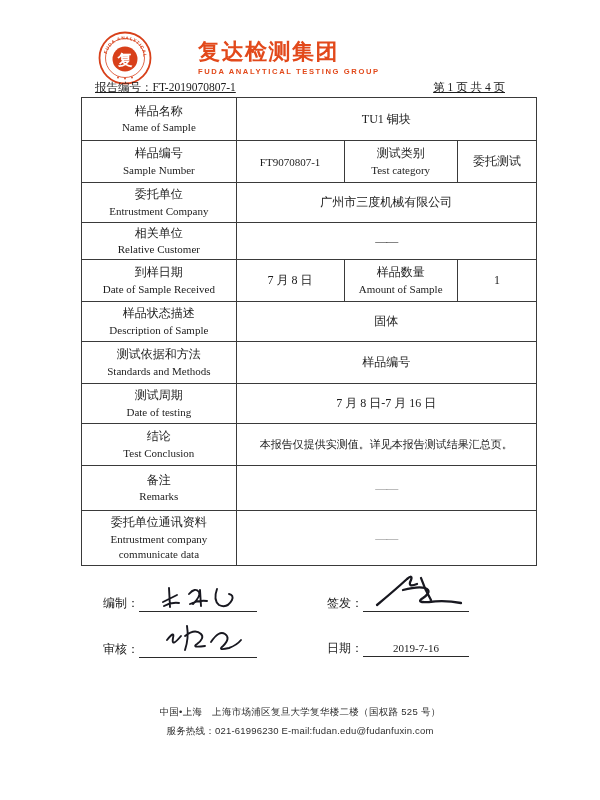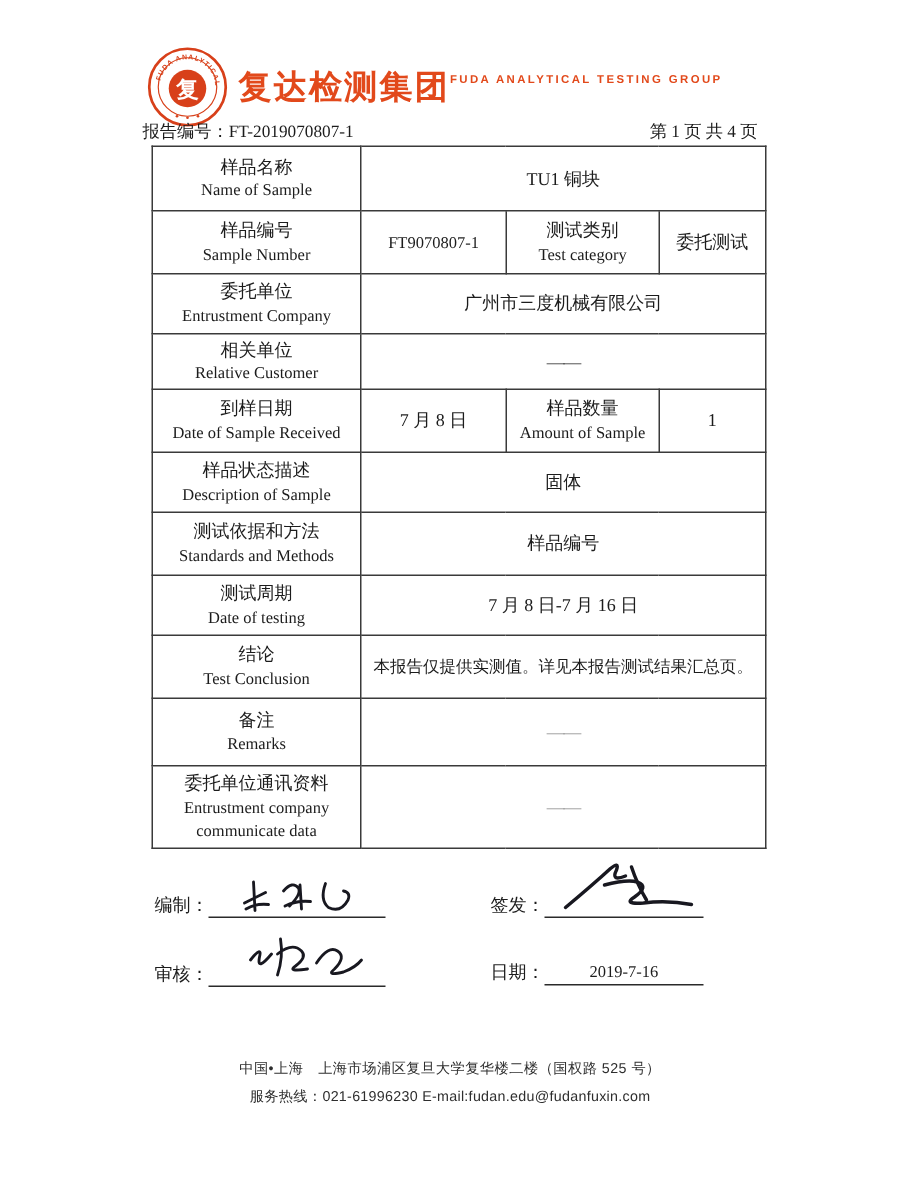--- a/index.html
+++ b/index.html
@@ -5,38 +5,38 @@
   * { margin:0; padding:0; box-sizing:border-box; }
   html,body { background:#ffffff; }
   .page {
     position:relative; width:600px; height:800px; background:#fff;
     font-family:"Liberation Serif","DejaVu Serif",serif; color:#1c1c1c;
     overflow:hidden;
   }
   
   .logo-row { position:absolute; left:98px; top:31px; display:flex; align-items:center; gap:7px; }
   .seal { width:54px; height:54px; }
-  .logo-text { display:flex; flex-direction:row; }
+  .logo-text { display:flex; flex-direction:column;margin-left:39px; }
   .logo-title {
     font-family:"Liberation Sans","DejaVu Sans",sans-serif;
     font-size:22px; font-weight:bold; color:#e2491b; letter-spacing:1.5px; line-height:1.1;
   }
   .logo-sub {
     font-family:"Liberation Sans","DejaVu Sans",sans-serif;
     font-size:7.6px; font-weight:bold; color:#e2491b; letter-spacing:1.6px; margin-top:2px;
   }
   
   .report-meta {
     position:absolute; left:95px; top:80px; width:410px;
     display:flex; justify-content:space-between; align-items:center;
-    font-size:11.5px; color:#1c1c1c;
+    font-size:11.5px; color:#1c1c1c;text-decoration:underline;
   }
   
   table.report {
-    position:absolute; left:101px; top:97px; width:410px;
+    position:absolute; left:81px; top:97px; width:456px;
     border-collapse:collapse; table-layout:fixed;padding-left:20px;
   }
   table.report td {
     border:1px solid #3a3a3a; text-align:center; vertical-align:middle;
     padding:1px 2px; overflow:hidden;
   }
   td .cn { font-size:12px; line-height:1.45; white-space:nowrap; }
   td .en { font-size:11px; line-height:1.35; white-space:nowrap; }
   td.val { font-size:12px; white-space:nowrap; }
   td.val-sm { font-size:11px; white-space:nowrap; }

